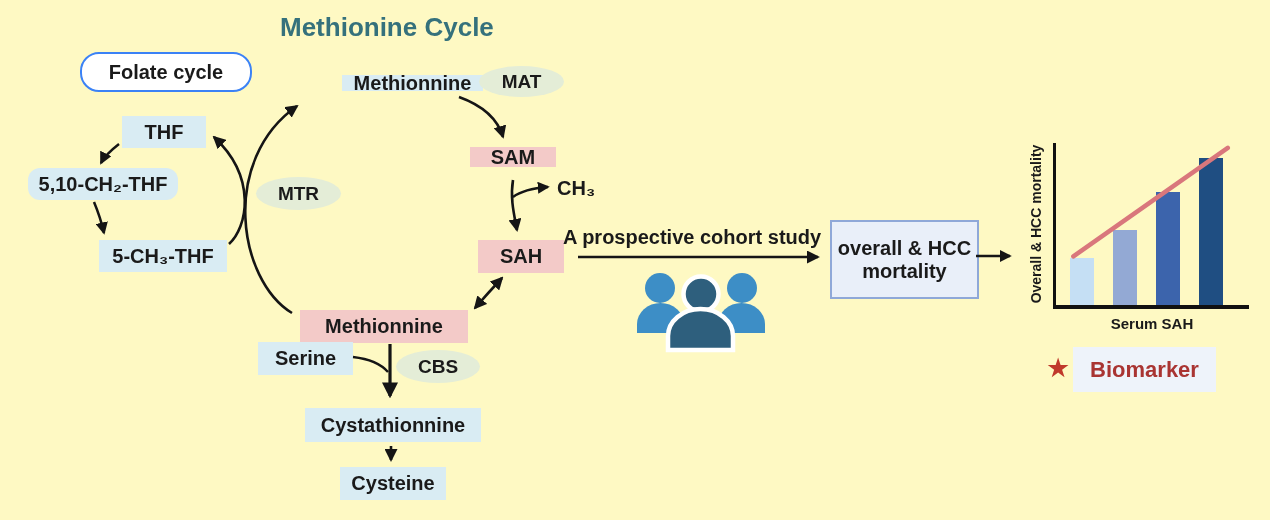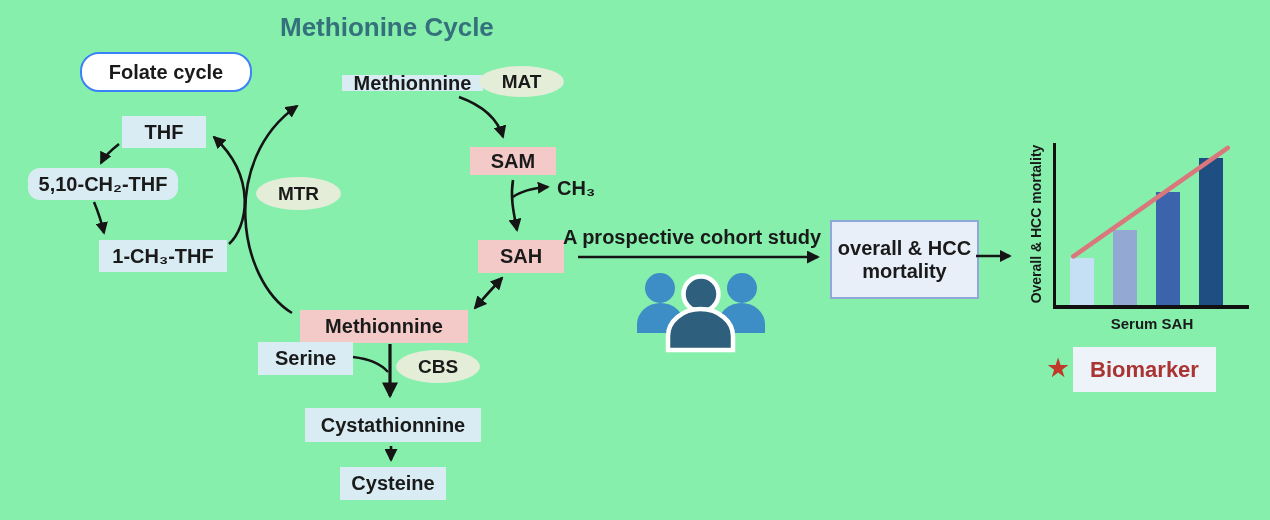--- a/index.html
+++ b/index.html
@@ -1,17 +1,17 @@
 <!DOCTYPE html>
 <html style="--title: #35717C; --metabolite-box: #D9ECF3; --highlight-box: #F3CAC8; --enzyme-ellipse: #E4EDD7; --outcome-box-fill: #E9EFF9; --outcome-box-border: #8FA8D8; --biomarker-bg: #EEF3FA; --biomarker-text: #A93432; --biomarker-star: #C0392B; --people-blue: #3D8EC6; --people-dark: #2E5F7D; --arrow: #151515;"><head>
 <meta charset="utf-8">
 <style>
   html,body{margin:0;padding:0;background:#ffffff;}
   #stage{
-    position:relative;width:1270px;height:520px;background:#86efac;overflow:hidden;
+    position:relative;width:1270px;height:520px;background:#fef9c3;overflow:hidden;
     font-family:"Liberation Sans","DejaVu Sans",sans-serif;color:#1a1a1a;
   }
   .abs{position:absolute;}
   .page-title{
     font-size:26px;font-weight:bold;color:var(--title,#35717C);white-space:nowrap;
   }
   .pill{
     background:#ffffff;border:2px solid #3b82f6;border-radius:19px;
     display:flex;align-items:center;justify-content:center;
     font-size:20px;font-weight:bold;color:#1a1a1a;
@@ -58,23 +58,23 @@
 <body>
 
 <div id="stage">
 
   <div class="abs page-title" style="left:280px;top:12px;">Methionine Cycle</div>
 
   <div class="abs pill" style="left:80px;top:52px;width:168px;height:36px;">Folate cycle</div>
 
   <div class="abs node blue" style="left:122px;top:116px;width:84px;height:32px;">THF</div>
   <div class="abs node blue" style="left:28px;top:168px;width:150px;height:32px;border-radius:12px;">5,10-CH₂-THF</div>
-  <div class="abs node blue" style="left:99px;top:240px;width:128px;height:32px;">1-CH₃-THF</div>
+  <div class="abs node blue" style="left:99px;top:240px;width:128px;height:32px;">5-CH₃-THF</div>
   <div class="abs node blue" style="left:315px;top:75px;width:141px;height:16px;margin-left:27px;">Methionnine</div>
-  <div class="abs node pink" style="left:470px;top:147px;width:86px;height:28px;">SAM</div>
+  <div class="abs node pink" style="left:470px;top:147px;width:86px;height:20px;">SAM</div>
   <div class="abs freetext" style="left:557px;top:177px;">CH₃</div>
   <div class="abs node pink" style="left:478px;top:240px;width:86px;height:33px;">SAH</div>
   <div class="abs node pink" style="left:300px;top:310px;width:168px;height:33px;">Methionnine</div>
   <div class="abs node blue" style="left:305px;top:408px;width:176px;height:34px;">Cystathionnine</div>
   <div class="abs node blue" style="left:258px;top:342px;width:95px;height:33px;">Serine</div>
   <div class="abs node blue" style="left:340px;top:467px;width:106px;height:33px;">Cysteine</div>
 
   <div class="abs ellipse" style="left:479px;top:66px;width:85px;height:31px;">MAT</div>
   <div class="abs ellipse" style="left:256px;top:177px;width:85px;height:33px;">MTR</div>
   <div class="abs ellipse" style="left:396px;top:350px;width:84px;height:33px;">CBS</div>

